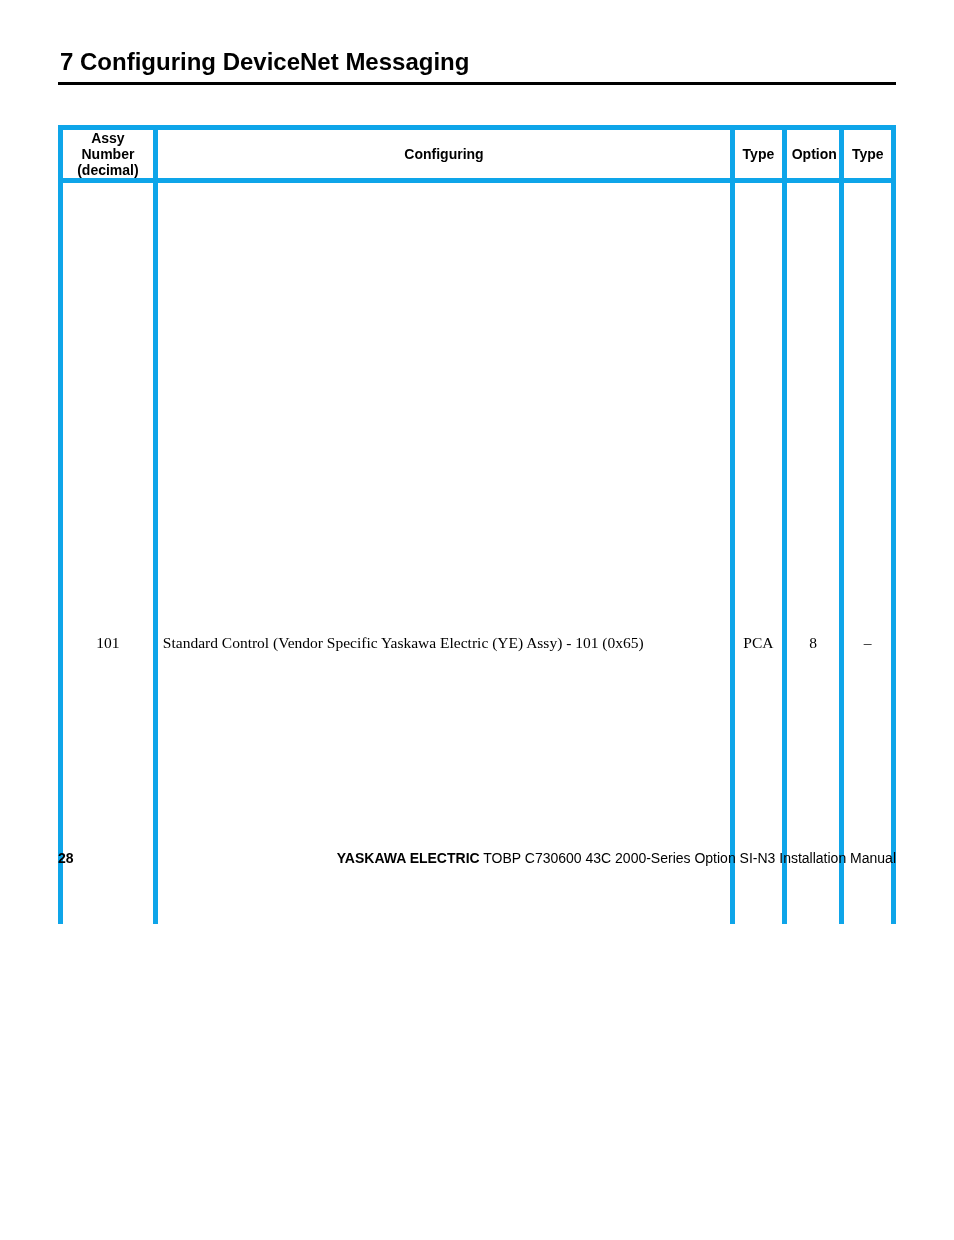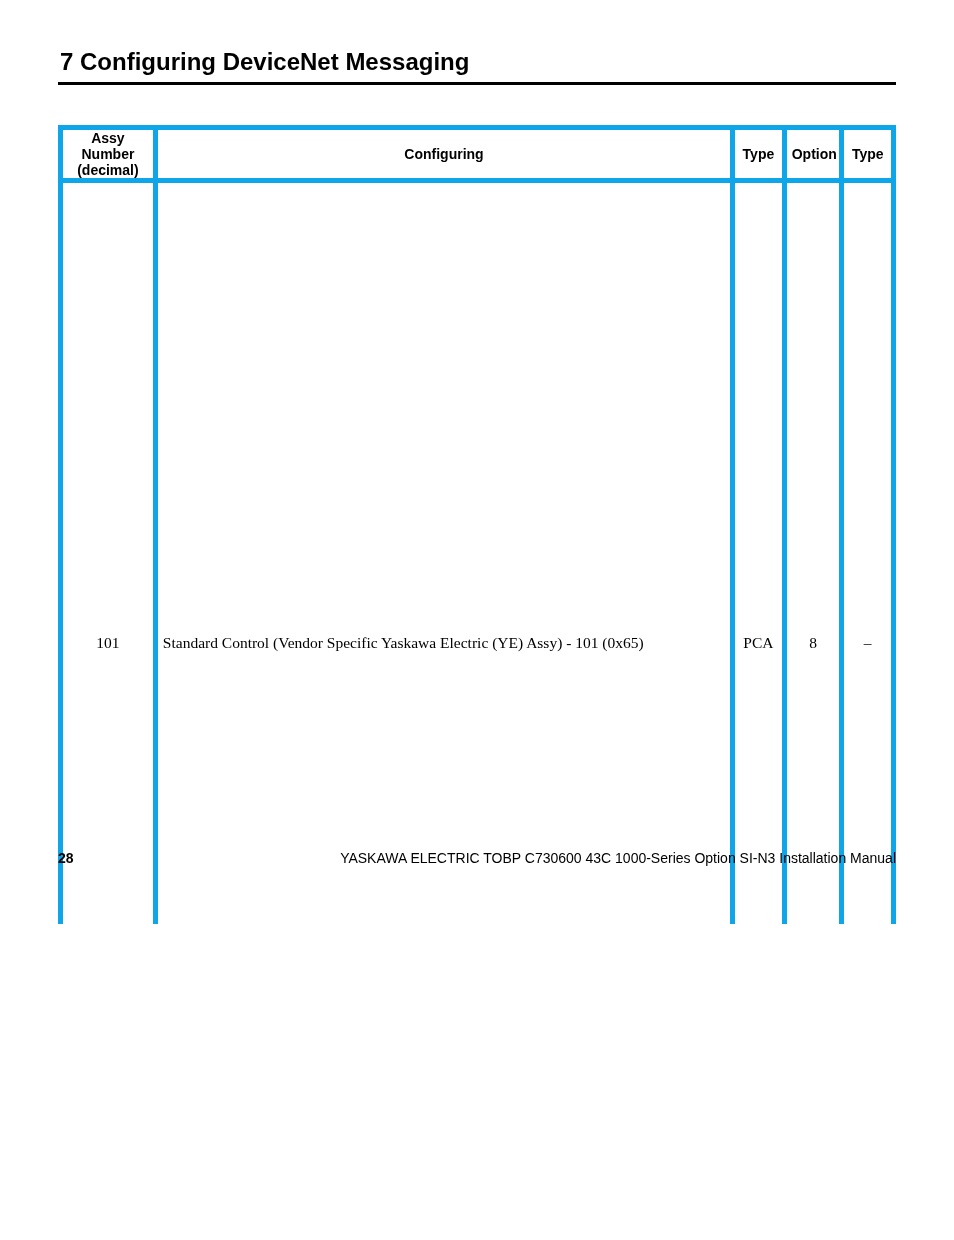--- a/index.html
+++ b/index.html
@@ -66,21 +66,21 @@
     right: 58px;
     bottom: 58px;
     font-family: Arial, Helvetica, sans-serif;
     font-size: 14px;
     display: flex;
     justify-content: space-between;
     align-items: baseline;
     margin-top: 40px;
   }
   .footer .pagenum { font-weight: bold; }
-  .footer .brand { font-weight: normal; }
+  .footer .brand { font-weight: bold; }
   .footer .doc { font-weight: normal; }
 </style>
 </head>
 <body>
 
 <div class="page">
   <h2 class="section-heading">7  Configuring DeviceNet Messaging</h2>
   <hr class="section-rule">
 
   <table class="assy">
@@ -107,16 +107,16 @@
           <td class="type">PCA</td>
           <td class="bytes">8</td>
           <td class="page">–</td>
         </tr>
       </tbody>
   </table>
 
   <div class="footer">
     <span class="pagenum">28</span>
     <span>
-      <span class="brand">YASKAWA ELECTRIC</span><span class="doc"> TOBP C730600 43C 1000-Series Option SI-N3 Installation Manual</span>
+      <span class="brand">YASKAWA ELECTRIC</span><span class="doc"> TOBP C730600 43C 2000-Series Option SI-N3 Installation Manual</span>
     </span>
   </div>
 </div>
 
 </body></html>

